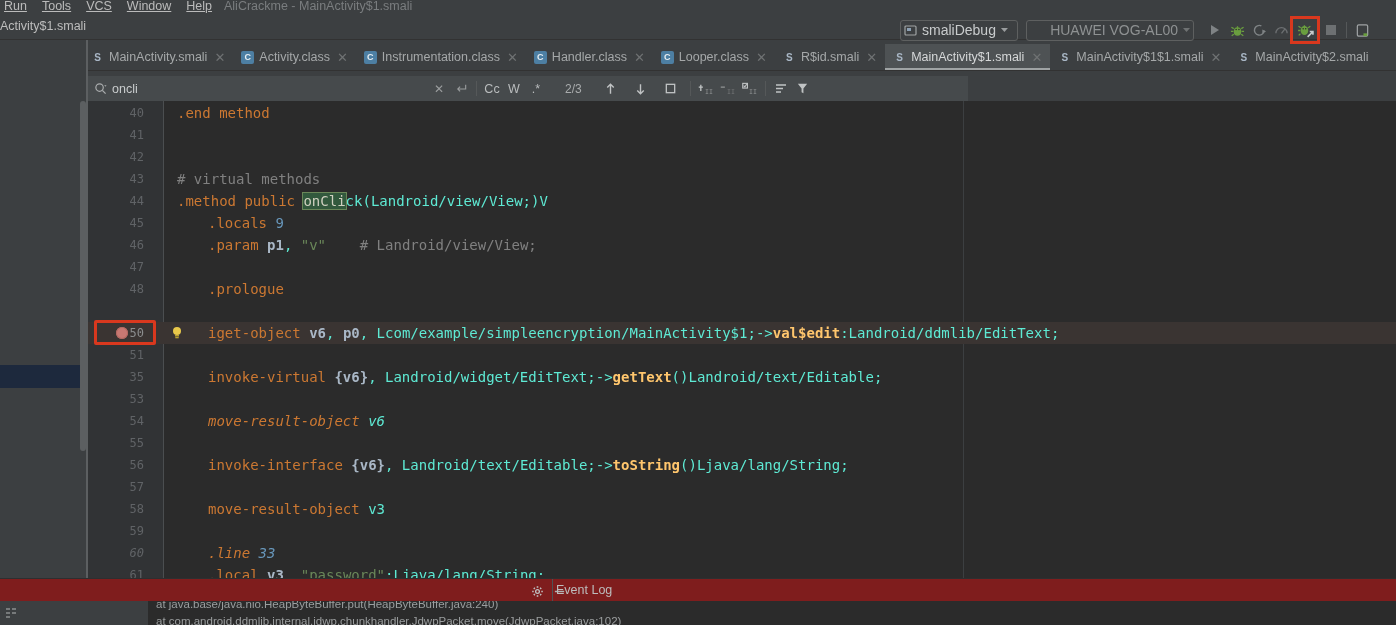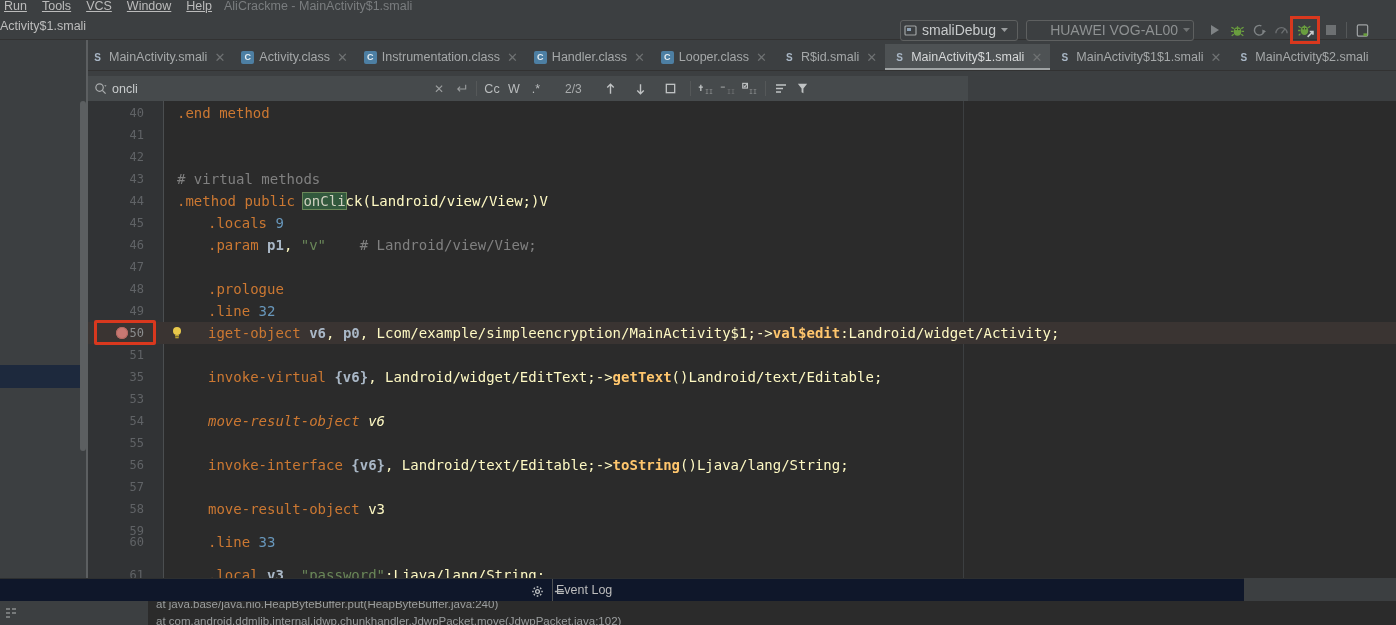--- a/index.html
+++ b/index.html
@@ -128,21 +128,21 @@
     line-height: 22px; color: #a9b7c6; white-space: pre;
   }
   .crow.cur { background: #3a3432; }
   .crow.cur .lnum { color: #8b8d8e; }
 
   .k-dir   { color: #cc7832; }
   .k-cmt   { color: #808080; }
   .k-num   { color: #6897bb; }
   .k-str   { color: #6a8759; }
   .k-meth  { color: #ffc66d; font-weight: bold; }
-  .k-type  { color: #fef9c3; }
+  .k-type  { color: #5eead4; }
   .k-reg   { color: #a9b7c6; font-weight: bold; }
   .k-op    { color: #cc7832; }
   .hl-find { background: #32593d; outline: 1px solid #6a8759; color: #d0d0c0; }
 
   .bp {
     position: absolute; left: 28px; top: 5px; width: 12px; height: 12px;
     border-radius: 50%; background: #c87872; box-shadow: inset 0 0 0 1px #b26860;
   }
   .bp-hl {
     position: absolute; left: 6px; top: -2px; width: 62px; height: 25px;
@@ -157,22 +157,22 @@
   }
   .rail-sel { position: absolute; left: 0; top: 325px; width: 88px; height: 23px; background: #1d293d; }
   .rail-scroll {
     position: absolute; left: 80px; top: 101px; width: 6px; height: 350px;
     background: #5c5f61; border-radius: 3px;
   }
   .rail-edge { position: absolute; left: 86px; top: 40px; width: 2px; height: 538px; background: #5c5f61; }
 
   
   .bottombar {
-    position: absolute; top: 578px; left: 0; width: 1244px; height: 23px;
-    background: #0f172a; border-top: 1px solid #2d2f30;
+    position: absolute; top: 578px; left: 0; width: 1396px; height: 23px;
+    background: #7f1d1d; border-top: 1px solid #2d2f30;
   }
   .bb-icons { position: absolute; left: 528px; top: 3px; display: flex; gap: 4px; align-items: center; }
   .bb-ico { width: 18px; height: 18px; display: flex; align-items: center; justify-content: center; }
   .eventlog-label {
     position: absolute; left: 556px; top: 4px; font-size: 12.5px; color: #bdbdbd;
   }
   .bb-divider { position: absolute; left: 552px; top: 0; width: 1px; height: 23px; background: #4f5254; }
 
   .console {
     position: absolute; top: 601px; left: 148px; width: 1248px; height: 24px;
@@ -460,35 +460,31 @@
           <div class="lnum">46</div>
           <div class="ctext" style="left: 120px;"><span class="k-dir">.param </span><span class="k-reg">p1</span><span class="k-type">, </span><span class="k-str">"v"</span><span class="k-cmt">    # Landroid/view/View;</span></div>
         </div>
         <div class="crow" style="top: 155px;">
           <div class="lnum">47</div>
           <div class="ctext" style="left: 89px;"></div>
         </div>
         <div class="crow" style="top: 177px;">
           <div class="lnum">48</div>
           <div class="ctext" style="left: 120px;"><span class="k-dir">.prologue</span></div>
-        </div>
-        <div class="crow" style="top: 199px;">
-          <div class="lnum">49</div>
-          <div class="ctext" style="left: 120px;"><span class="k-dir">.line </span><span class="k-num">32</span></div>
         </div>
         <div class="crow cur" style="top: 221px;">
           <div class="lnum">50</div>
           <div class="bp"></div>
           <div class="bp-hl"></div>
           <div class="bulb"><svg width="12" height="14" viewBox="0 0 12 14">
               <circle cx="6" cy="5" r="4" fill="#e8c84a"></circle>
               <rect x="4" y="9" width="4" height="1.5" fill="#b8a030"></rect>
               <rect x="4.3" y="11" width="3.4" height="1.3" fill="#b8a030"></rect>
             </svg></div>
-          <div class="ctext" style="left: 120px;"><span class="k-op">iget-object </span><span class="k-reg">v6</span><span class="k-type">, </span><span class="k-reg">p0</span><span class="k-type">, Lcom/example/simpleencryption/MainActivity$1;-&gt;</span><span class="k-meth">val$edit</span><span class="k-type">:Landroid/widget/Activity;</span></div>
+          <div class="ctext" style="left: 120px;"><span class="k-op">iget-object </span><span class="k-reg">v6</span><span class="k-type">, </span><span class="k-reg">p0</span><span class="k-type">, Lcom/example/simpleencryption/MainActivity$1;-&gt;</span><span class="k-meth">val$edit</span><span class="k-type">:Landroid/ddmlib/EditText;</span></div>
         </div>
         <div class="crow" style="top: 243px;">
           <div class="lnum">51</div>
           <div class="ctext" style="left: 89px;"></div>
         </div>
         <div class="crow" style="top: 265px;">
           <div class="lnum">35</div>
           <div class="ctext" style="left: 120px;"><span class="k-op">invoke-virtual </span><span class="k-reg">{v6}</span><span class="k-type">, Landroid/widget/EditText;-&gt;</span><span class="k-meth">getText</span><span class="k-type">()Landroid/text/Editable;</span></div>
         </div>
         <div class="crow" style="top: 287px;">
@@ -512,21 +508,21 @@
           <div class="ctext" style="left: 89px;"></div>
         </div>
         <div class="crow" style="top: 397px;">
           <div class="lnum">58</div>
           <div class="ctext" style="left: 120px;"><span class="k-op">move-result-object </span><span class="k-type">v3</span></div>
         </div>
         <div class="crow" style="top: 419px;">
           <div class="lnum">59</div>
           <div class="ctext" style="left: 89px;"></div>
         </div>
-        <div class="crow" style="top: 430px;">
+        <div class="crow" style="top: 441px; font-style: italic;">
           <div class="lnum">60</div>
           <div class="ctext" style="left: 120px;"><span class="k-dir">.line </span><span class="k-num">33</span></div>
         </div>
         <div class="crow" style="top: 463px;">
           <div class="lnum">61</div>
           <div class="ctext" style="left: 120px;"><span class="k-dir">.local </span><span class="k-reg">v3</span><span class="k-type">, </span><span class="k-str">"password"</span><span class="k-type">:Ljava/lang/String;</span></div>
         </div>
       </div>
   </div>
 

